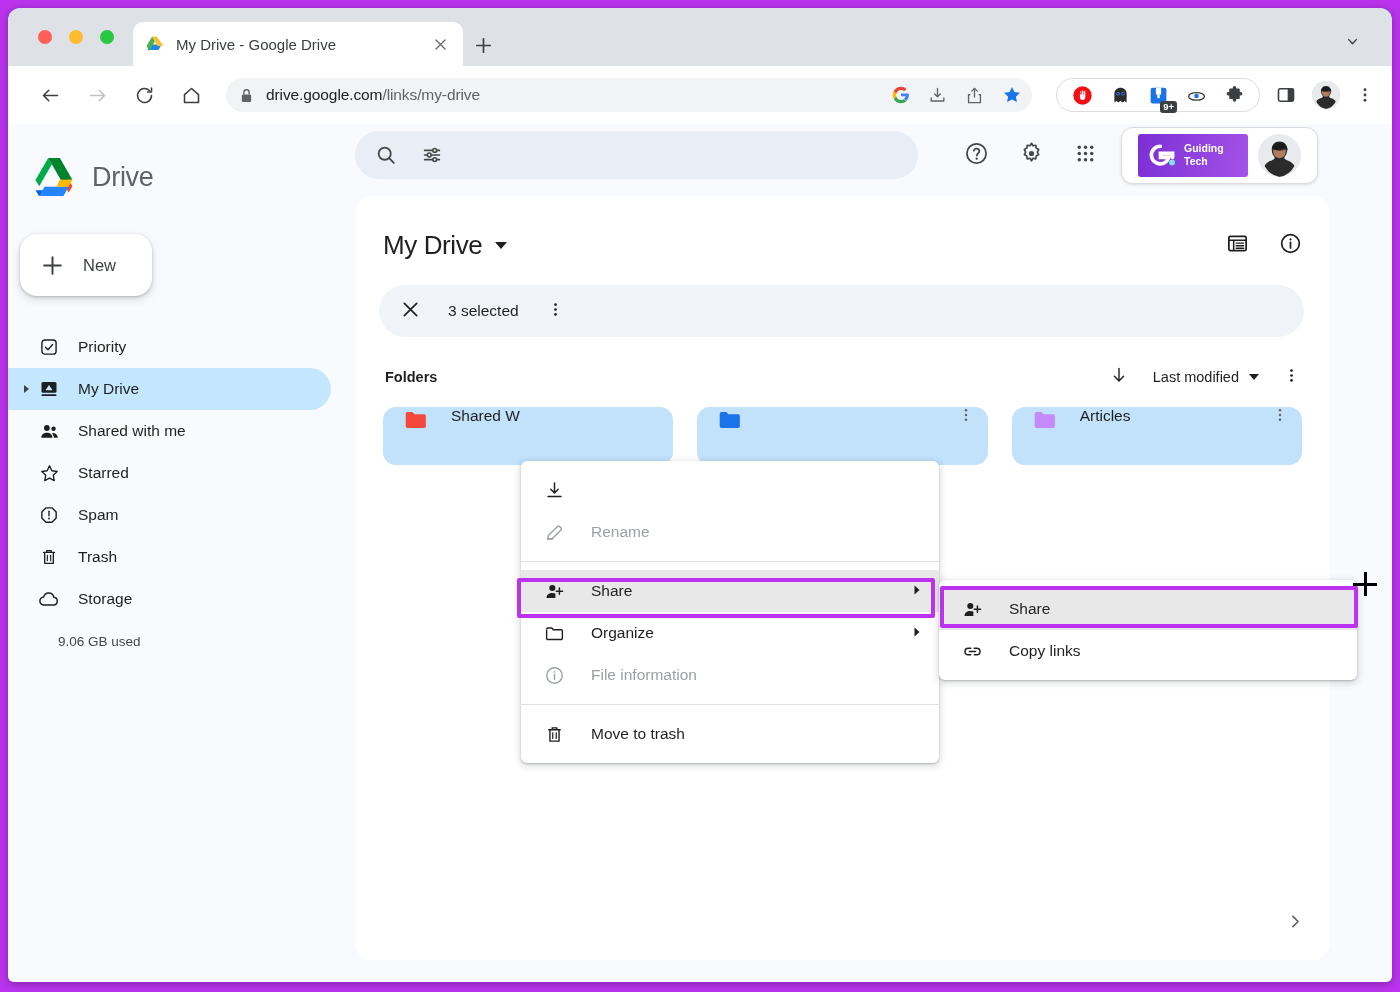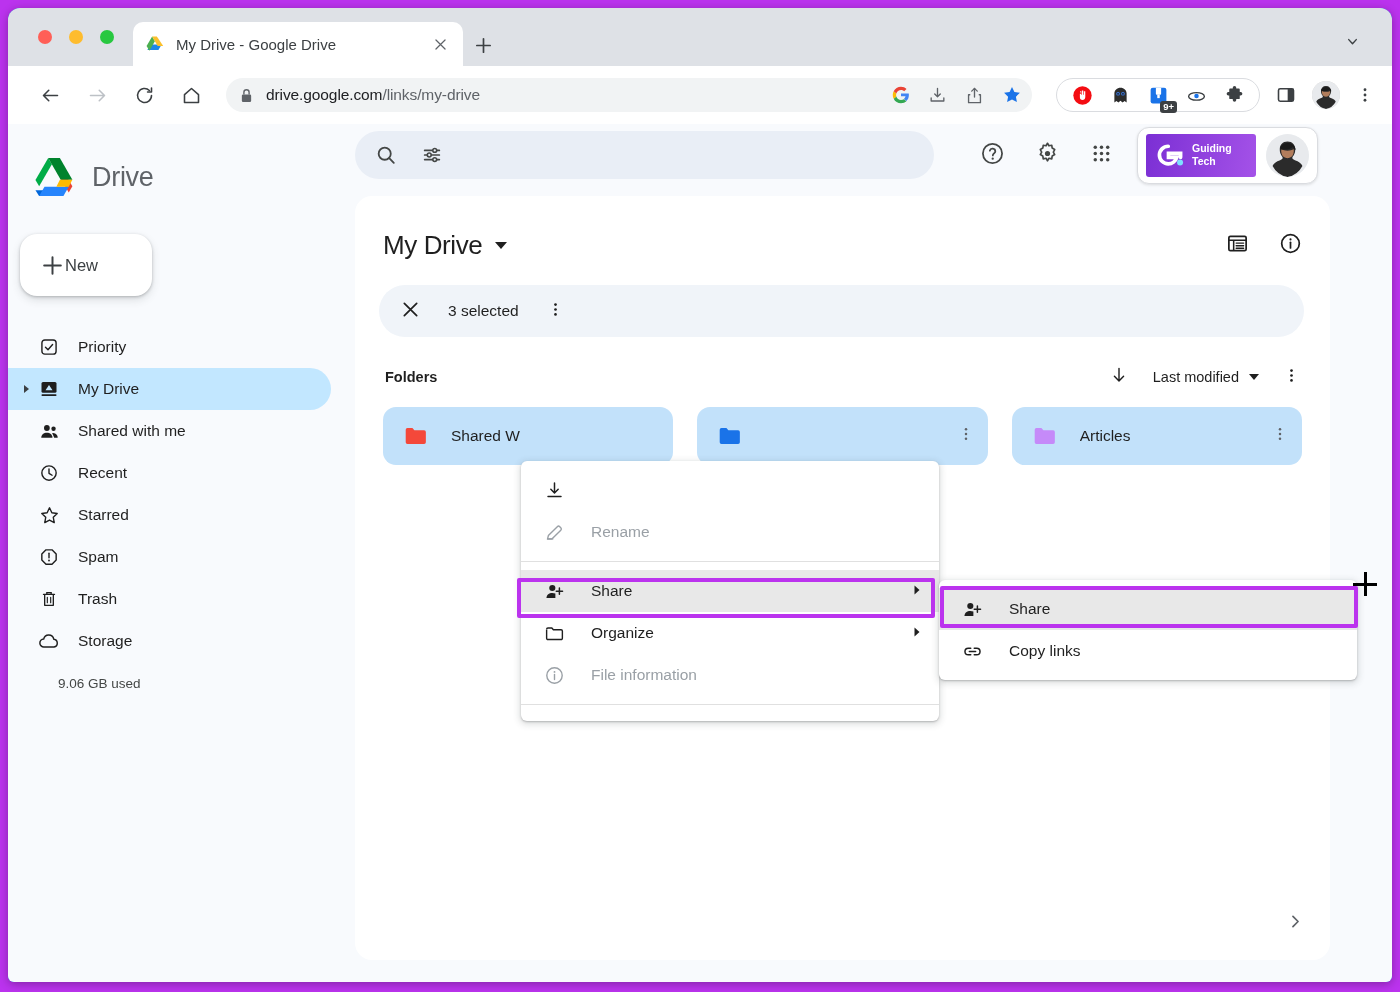--- a/index.html
+++ b/index.html
@@ -97,21 +97,21 @@
   }
 
   
   .sidebar { width:347px; flex:none; padding-top:22px; }
   .brand { display:flex; align-items:center; padding-left:24px; height:62px; }
   .brand-text { font-size:27px; color:#5f6368; margin-left:16px; letter-spacing:-.3px; }
   .newbtn {
     margin:26px 0 0 12px; width:132px; height:62px;
     background:#fff; border-radius:17px;
     box-shadow:0 1px 3px rgba(60,64,67,.3), 0 4px 8px rgba(60,64,67,.15);
-    display:flex; align-items:center; padding-left:20px; 
+    display:flex; align-items:center; padding-left:20px; gap:18px;
     cursor:pointer;
   }
   .newbtn-label { font-size:16.5px; color:#3c4043; }
   .navlist { margin-top:30px; }
   .navitem {
     height:42px; display:flex; align-items:center;
     border-radius:0 21px 21px 0; padding-left:30px; gap:18px;
     cursor:pointer; position:relative; margin-right:24px;
   }
   .navitem.active { background:#c2e7ff; }
@@ -151,21 +151,21 @@
   .section-title { font-size:14.5px; color:#1f1f1f; font-weight:bold; }
   .sort-ctl { margin-left:auto; display:flex; align-items:center; gap:24px; color:#1f1f1f; }
   .sort-label { font-size:14.5px; color:#1f1f1f; display:flex; align-items:center; gap:10px; }
   .sort-caret { width:0; height:0; border-top:6px solid #1f1f1f; border-left:5px solid transparent; border-right:5px solid transparent; }
 
   .folder-grid {
     display:flex; gap:24px; padding:18px 28px 0 28px;
   }
   .folder-card {
     flex:1; height:58px; background:#c2e1fa; border-radius:13px;
-    display:flex; align-items:center; padding:0 14px 0 20px; gap:22px;
+    display:flex; align-items:flex-start; padding:0 14px 0 20px; gap:22px;
     cursor:pointer; overflow:hidden; position:relative;
   }
   .folder-name { font-size:15.5px; color:#1f1f1f; white-space:nowrap; overflow:hidden; }
   .folder-dots { margin-left:auto; color:#5f6368; flex:none; }
 
   .card-chev { position:absolute; right:26px; bottom:26px; color:#5f6368; }
 
   
   .rail {
     position:absolute; right:0; top:8px; width:62px; bottom:0;
@@ -435,29 +435,20 @@
             <svg width="21" height="21" viewBox="0 0 24 24">
                   <circle cx="9" cy="8" r="3.3" fill="#1f1f1f"></circle>
                   <path d="M2.6 19c0-3.4 2.9-5.6 6.4-5.6s6.4 2.2 6.4 5.6z" fill="#1f1f1f"></path>
                   <circle cx="16.6" cy="8.8" r="2.5" fill="#1f1f1f"></circle>
                   <path d="M15 13.8c3 0 6.4 1.5 6.4 5.2h-4" fill="#1f1f1f"></path>
                 </svg>
           </span>
           <span class="navlabel">Shared with me</span>
         </div>
 
-        <div class="navitem">
-          <span class="navicon">
-            <svg width="20" height="20" viewBox="0 0 24 24">
-                  <circle cx="12" cy="12" r="8.6" fill="none" stroke="#1f1f1f" stroke-width="1.7"></circle>
-                  <path d="M12 7 V12.4 L15.7 14.7" stroke="#1f1f1f" stroke-width="1.7" fill="none" stroke-linecap="round" stroke-linejoin="round"></path>
-                </svg>
-          </span>
-          <span class="navlabel">Recent</span>
-        </div>
 
         <div class="navitem">
           <span class="navicon">
             <svg width="21" height="21" viewBox="0 0 24 24">
                   <path d="M12 3.2 l2.7 5.7 6.1.8 -4.5 4.3 1.1 6.1 -5.4-2.9 -5.4 2.9 1.1-6.1 -4.5-4.3 6.1-.8z" fill="none" stroke="#1f1f1f" stroke-width="1.6" stroke-linejoin="round"></path>
                 </svg>
           </span>
           <span class="navlabel">Starred</span>
         </div>
 
@@ -540,21 +531,21 @@
                     <circle cx="12" cy="12" r="1.8"></circle>
                     <circle cx="18.5" cy="12" r="1.8"></circle>
                     <circle cx="5.5" cy="18.5" r="1.8"></circle>
                     <circle cx="12" cy="18.5" r="1.8"></circle>
                     <circle cx="18.5" cy="18.5" r="1.8"></circle>
                   </g>
                 </svg>
           </span>
         </div>
 
-        <div style="margin-left:24px;margin-right:12px;display:flex;align-items:center;gap:10px;background:#fff;border:1px solid #dadce0;border-radius:12px;padding:6px 8px;box-shadow:0 1px 3px rgba(0,0,0,.12);">
+        <div style="margin-left:24px;margin-right:12px;display:flex;align-items:center;gap:10px;background:#fff;border:1px solid #dadce0;border-radius:12px;padding:6px 16px;box-shadow:0 1px 3px rgba(0,0,0,.12);">
           <div style="width:110px;height:43px;border-radius:3px;background:linear-gradient(100deg,#7b2fd4,#a452e8);display:flex;align-items:center;padding-left:9px;gap:7px;">
             <svg width="30" height="27" viewBox="0 0 34 30">
               <path d="M15 4.5a10 10 0 1 0 0 20 10 10 0 0 0 9.6-7.3h-9.3v-4.6H29v4.5" fill="none" stroke="#fff" stroke-width="4.2" stroke-linecap="round"></path>
               <circle cx="28.4" cy="23" r="3.4" fill="#7ee0ff"></circle>
             </svg>
             <div style="color:#fff;font-size:10.5px;line-height:1.25;font-weight:bold;">
               <div>Guiding</div>
               <div>Tech</div>
             </div>
           </div>
@@ -775,20 +766,30 @@
               <circle cx="12" cy="12" r="8.8" fill="none" stroke="#9aa0a6" stroke-width="1.6"></circle>
               <circle cx="12" cy="7.9" r="1.05" fill="#9aa0a6"></circle>
               <path d="M12 10.9 V16.5" stroke="#9aa0a6" stroke-width="1.6" stroke-linecap="round"></path>
             </svg>
       </span>
       <span class="ctxlabel">File information</span>
     </div>
 
     <div class="ctxsep"></div>
 
+    <div class="ctxitem">
+      <span class="ctxicon">
+        <svg width="21" height="21" viewBox="0 0 24 24">
+              <path d="M5.4 6.5 h13.2 M9.4 6.5 V4.4 h5.2 v2.1" stroke="#1f1f1f" stroke-width="1.6" fill="none" stroke-linecap="round"></path>
+              <path d="M6.8 6.5 V19.6 h10.4 V6.5" stroke="#1f1f1f" stroke-width="1.6" fill="none" stroke-linejoin="round"></path>
+              <path d="M10 10 V16.5 M14 10 V16.5" stroke="#1f1f1f" stroke-width="1.4" stroke-linecap="round"></path>
+            </svg>
+      </span>
+      <span class="ctxlabel">Move to trash</span>
+    </div>
   </div>
 
   <div class="submenu">
     <div class="ctxitem hl">
       <span class="ctxicon">
         <svg width="21" height="21" viewBox="0 0 24 24">
               <circle cx="9.5" cy="8" r="3.5" fill="#1f1f1f"></circle>
               <path d="M2.8 19.5c0-3.6 3-5.8 6.7-5.8 1.3 0 2.5.3 3.5.7v5.1z" fill="#1f1f1f"></path>
               <path d="M17.6 8 V15.2 M14 11.6 H21.2" stroke="#1f1f1f" stroke-width="1.7" stroke-linecap="round"></path>
             </svg>

